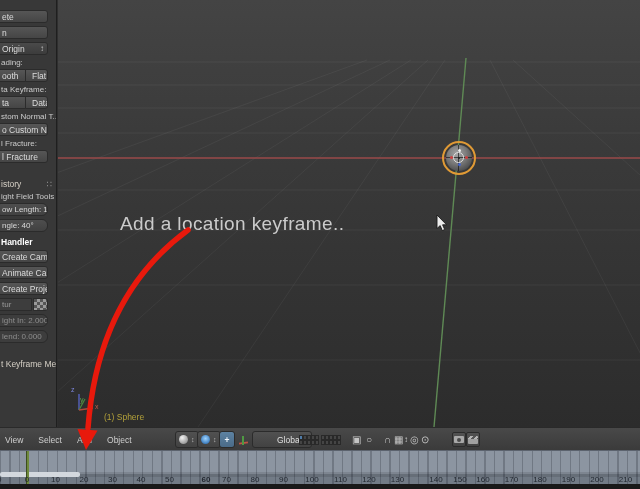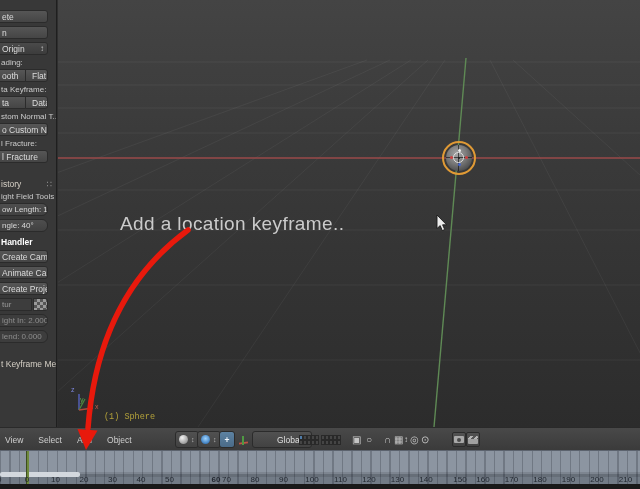--- a/index.html
+++ b/index.html
@@ -33,21 +33,21 @@
   .ts-texicon{width:15px;height:13px;box-sizing:border-box;border:1px solid #2b2b2b;border-radius:0 3px 3px 0;
               background-image:linear-gradient(45deg,#9a9a9a 25%,transparent 25%,transparent 75%,#9a9a9a 75%),
                                linear-gradient(45deg,#9a9a9a 25%,#555 25%,#555 75%,#9a9a9a 75%);
               background-size:6px 6px;background-position:0 0,3px 3px;}
 
   
   #viewport{position:absolute;left:58px;top:0;width:582px;height:427px;overflow:hidden;
             background:linear-gradient(180deg,#444444 0%,#3b3b3b 30%,#2c2c2c 100%);}
   #gridsvg{position:absolute;left:0;top:0;}
   #annotation{position:absolute;left:62px;top:201px;font-size:19px;color:#cbcbcb;letter-spacing:.4px;margin-top:12px;}
-  #objinfo{position:absolute;left:46px;top:412px;font-size:8.5px;color:#b3a13a;font-family:Liberation Mono, monospace;}
+  #objinfo{position:absolute;left:46px;top:412px;font-size:8.5px;color:#b3a13a;}
   .gz{position:absolute;font-size:7px;}
   #gz-z{left:13px;top:386px;color:#7d86dd;}
   #gz-y{left:22px;top:396px;color:#5aa04e;}
   #gz-x{left:37px;top:403px;color:#c25a48;}
 
   
   #sphere{position:absolute;left:384px;top:141px;width:34px;height:34px;border-radius:50%;
           border:2px solid #e09a35;box-sizing:border-box;background:transparent;}
   #sphere .body{position:absolute;left:2px;top:2px;width:26px;height:26px;border-radius:50%;
         background:radial-gradient(circle at 42% 35%,#a6a6a6,#7d7d7d 40%,#4c4c4c 78%,#383838 100%);}
@@ -293,29 +293,29 @@
     <span id="edge-label">0</span>
     <div id="tl-scroll-track"></div>
     <div id="tl-scroll-thumb"></div>
     <div id="playhead" style="left: 26px;"></div>
   <span class="ruler-label" style="left: 27px;">0</span>
       <span class="ruler-label" style="left: 55.5px;">10</span>
       <span class="ruler-label" style="left: 84px;">20</span>
       <span class="ruler-label" style="left: 112.5px;">30</span>
       <span class="ruler-label" style="left: 141px;">40</span>
       <span class="ruler-label" style="left: 169.5px;">50</span>
-      <span class="ruler-label" style="left: 216px; font-weight: bold;">60</span>
+      <span class="ruler-label" style="left: 206px; font-weight: bold;">60</span>
       <span class="ruler-label" style="left: 226.5px;">70</span>
       <span class="ruler-label" style="left: 255px;">80</span>
       <span class="ruler-label" style="left: 283.5px;">90</span>
       <span class="ruler-label" style="left: 312px;">100</span>
       <span class="ruler-label" style="left: 340.5px;">110</span>
       <span class="ruler-label" style="left: 369px;">120</span>
       <span class="ruler-label" style="left: 397.5px;">130</span>
-      <span class="ruler-label" style="left: 426px;">140</span>
+      <span class="ruler-label" style="left: 436px;">140</span>
       <span class="ruler-label" style="left: 460px;">150</span>
       <span class="ruler-label" style="left: 483px;">160</span>
       <span class="ruler-label" style="left: 511.5px; text-align: right;">170</span>
       <span class="ruler-label" style="left: 540px;">180</span>
       <span class="ruler-label" style="left: 568.5px;">190</span>
       <span class="ruler-label" style="left: 597px;">200</span>
       <span class="ruler-label" style="left: 625.5px;">210</span>
     </div>
   <div id="bottomstrip"></div>
 

